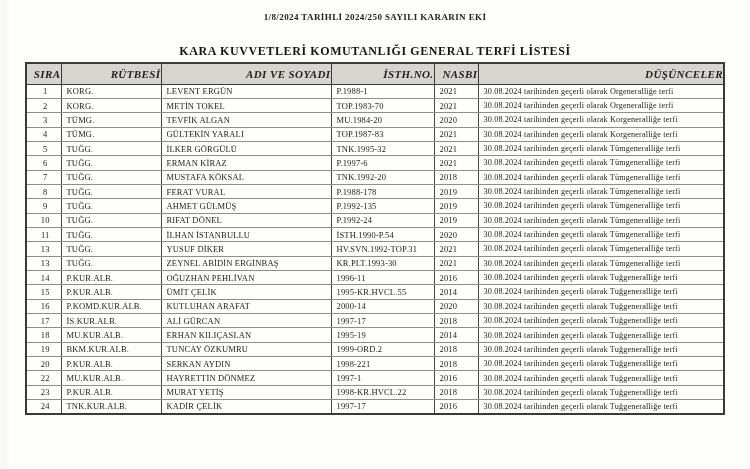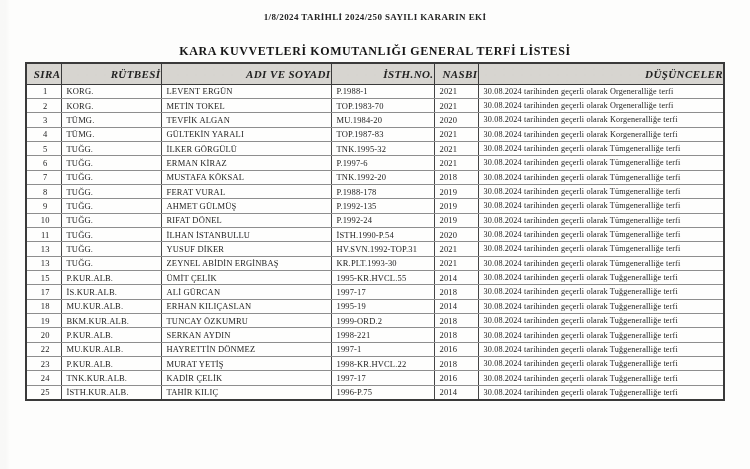--- a/index.html
+++ b/index.html
@@ -210,28 +210,44 @@
         </tr>
         <tr>
           <td class="c-sira">13</td>
           <td class="c-rutbesi">TUĞG.</td>
           <td class="c-adi">ZEYNEL ABİDİN ERGİNBAŞ</td>
           <td class="c-sicil">KR.PLT.1993-30</td>
           <td class="c-nasbi">2021</td>
           <td class="c-dusunceler">30.08.2024 tarihinden geçerli olarak Tümgeneralliğe terfi</td>
         </tr>
         <tr>
+          <td class="c-sira">14</td>
+          <td class="c-rutbesi">P.KUR.ALB.</td>
+          <td class="c-adi">OĞUZHAN PEHLİVAN</td>
+          <td class="c-sicil">1996-11</td>
+          <td class="c-nasbi">2016</td>
+          <td class="c-dusunceler">30.08.2024 tarihinden geçerli olarak Tuğgeneralliğe terfi</td>
+        </tr>
+        <tr>
           <td class="c-sira">15</td>
           <td class="c-rutbesi">P.KUR.ALB.</td>
           <td class="c-adi">ÜMİT ÇELİK</td>
           <td class="c-sicil">1995-KR.HVCL.55</td>
           <td class="c-nasbi">2014</td>
           <td class="c-dusunceler">30.08.2024 tarihinden geçerli olarak Tuğgeneralliğe terfi</td>
         </tr>
         <tr>
+          <td class="c-sira">16</td>
+          <td class="c-rutbesi">P.KOMD.KUR.ALB.</td>
+          <td class="c-adi">KUTLUHAN ARAFAT</td>
+          <td class="c-sicil">2000-14</td>
+          <td class="c-nasbi">2020</td>
+          <td class="c-dusunceler">30.08.2024 tarihinden geçerli olarak Tuğgeneralliğe terfi</td>
+        </tr>
+        <tr>
           <td class="c-sira">17</td>
           <td class="c-rutbesi">İS.KUR.ALB.</td>
           <td class="c-adi">ALİ GÜRCAN</td>
           <td class="c-sicil">1997-17</td>
           <td class="c-nasbi">2018</td>
           <td class="c-dusunceler">30.08.2024 tarihinden geçerli olarak Tuğgeneralliğe terfi</td>
         </tr>
         <tr>
           <td class="c-sira">18</td>
           <td class="c-rutbesi">MU.KUR.ALB.</td>
@@ -273,24 +289,16 @@
           <td class="c-dusunceler">30.08.2024 tarihinden geçerli olarak Tuğgeneralliğe terfi</td>
         </tr>
         <tr>
           <td class="c-sira">24</td>
           <td class="c-rutbesi">TNK.KUR.ALB.</td>
           <td class="c-adi">KADİR ÇELİK</td>
           <td class="c-sicil">1997-17</td>
           <td class="c-nasbi">2016</td>
           <td class="c-dusunceler">30.08.2024 tarihinden geçerli olarak Tuğgeneralliğe terfi</td>
         </tr>
-        <tr>
-          <td class="c-sira">25</td>
-          <td class="c-rutbesi">İSTH.KUR.ALB.</td>
-          <td class="c-adi">TAHİR KILIÇ</td>
-          <td class="c-sicil">1996-P.75</td>
-          <td class="c-nasbi">2014</td>
-          <td class="c-dusunceler">30.08.2024 tarihinden geçerli olarak Tuğgeneralliğe terfi</td>
-        </tr>
       </tbody>
   </table>
 
 </div>
 
 </body></html>

